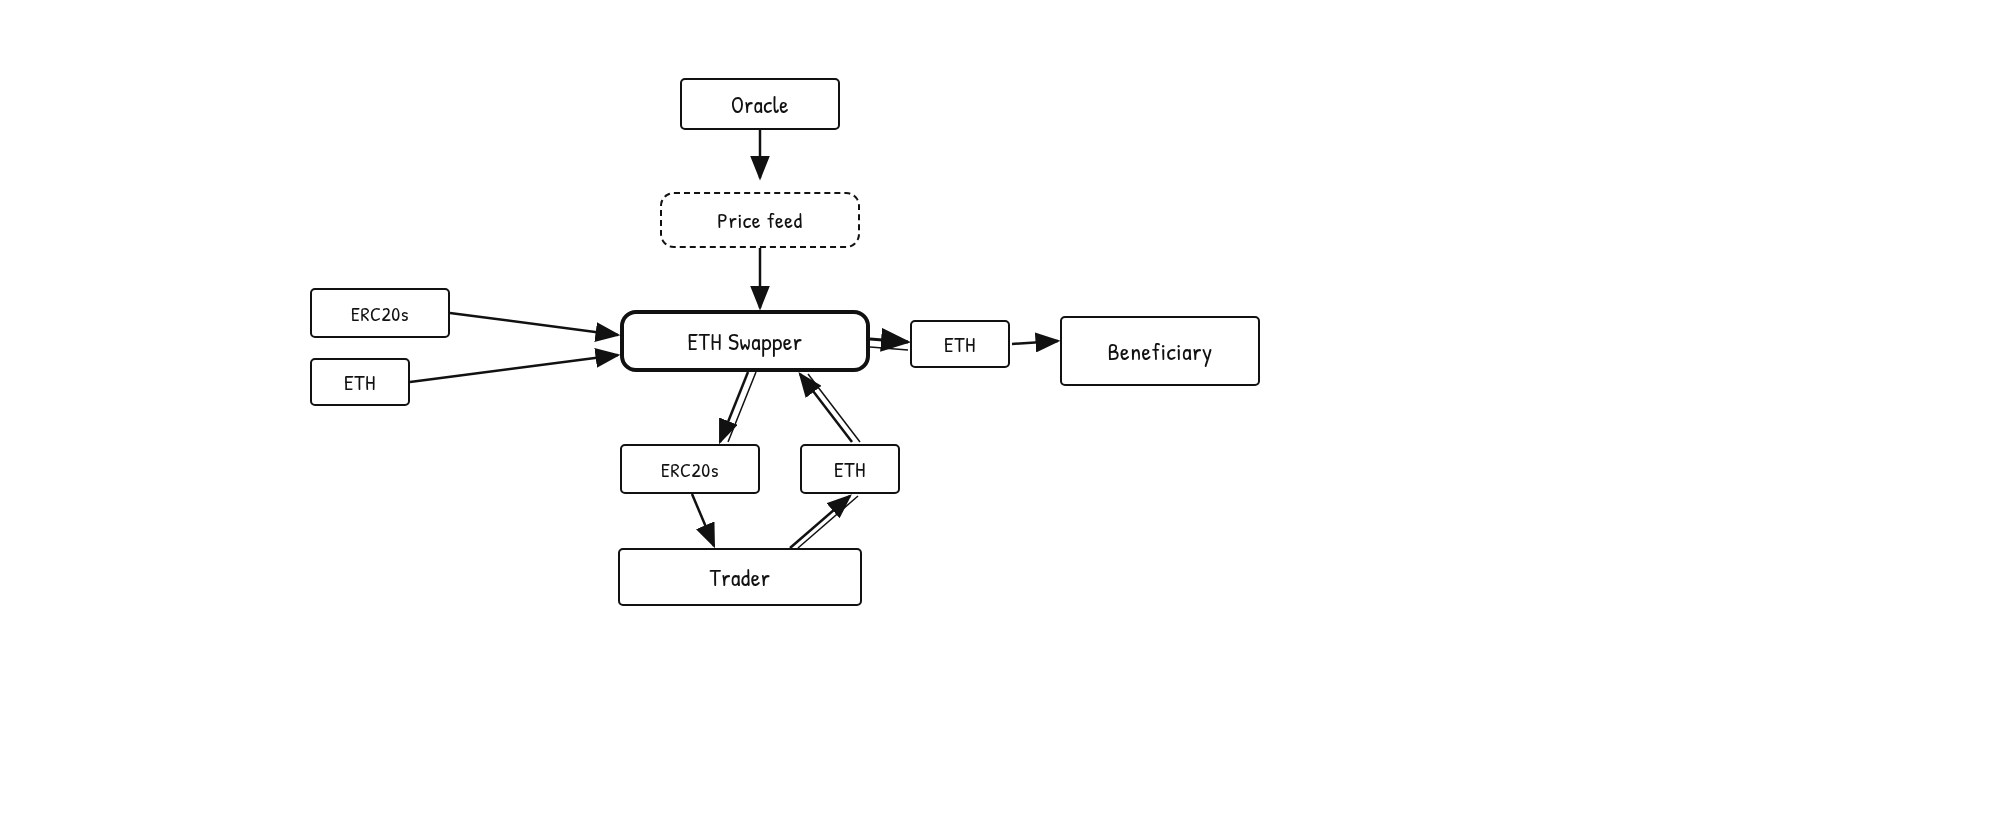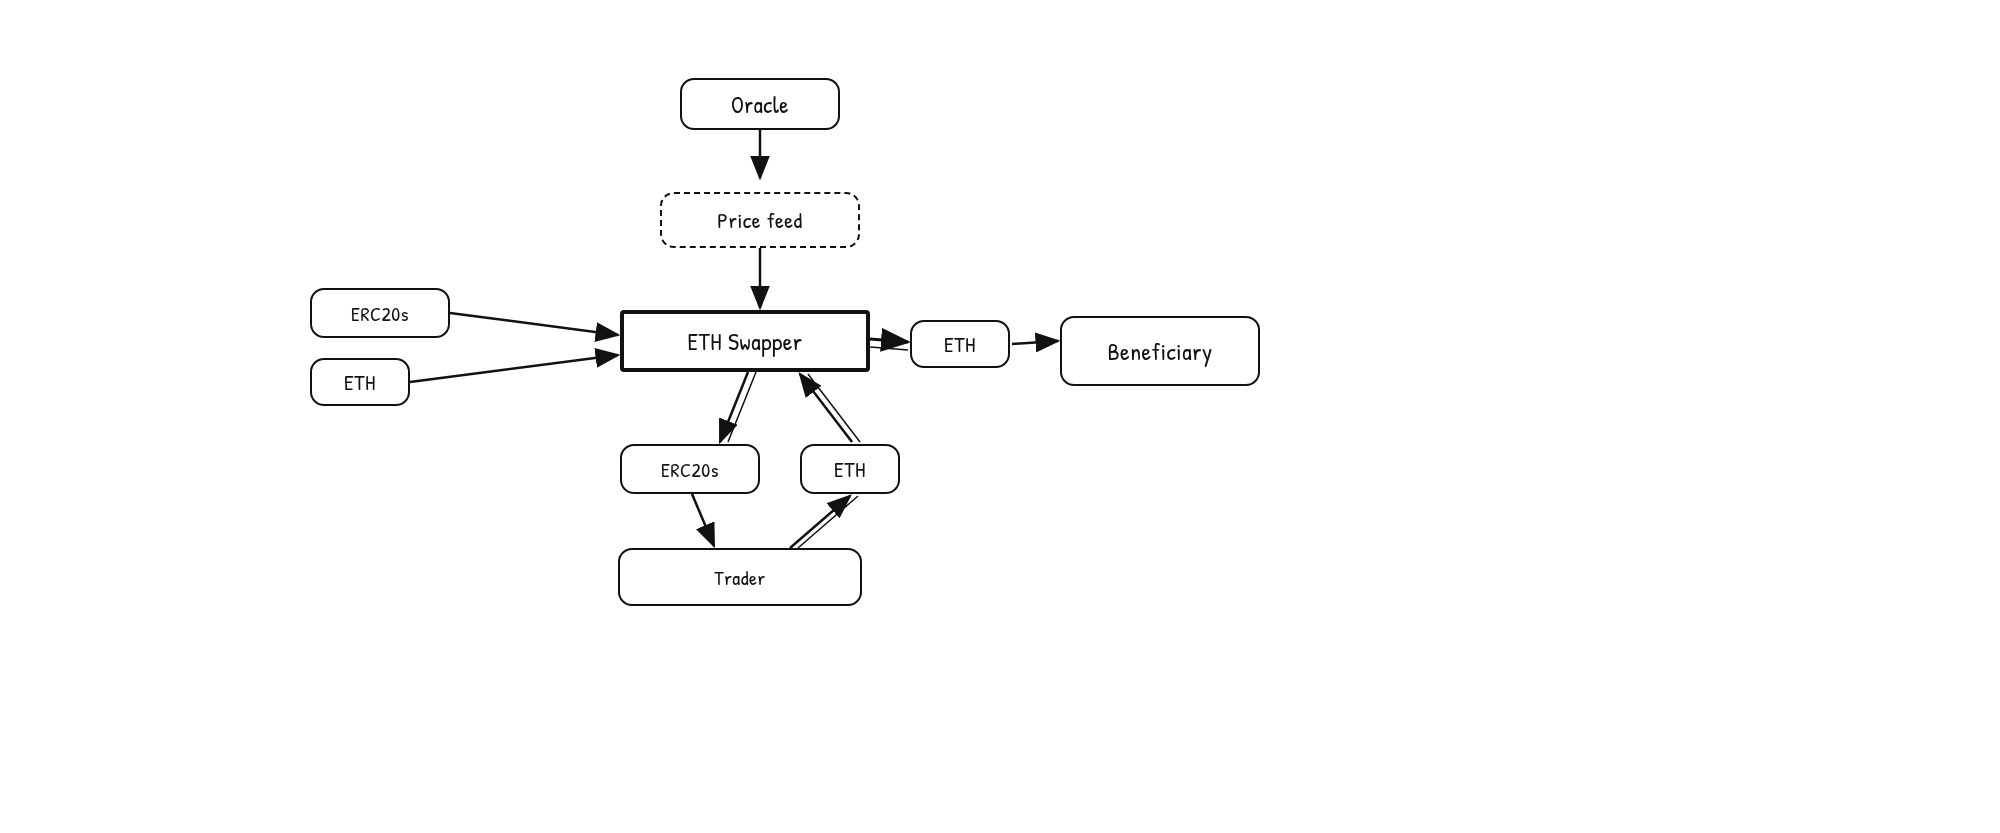--- a/index.html
+++ b/index.html
@@ -18,32 +18,32 @@
     svg {
       position: absolute;
       top: 0; left: 0;
       width: 2000px;
       height: 833px;
     }
     .node-box {
       position: absolute;
       background: #fff;
       border: 2.5px solid #111;
-      border-radius: 14px;
+      border-radius: 5px;
       display: flex;
       align-items: center;
       justify-content: center;
       font-size: 22px;
       font-family: 'Patrick Hand', 'Segoe UI', cursive, sans-serif;
       color: #111;
       letter-spacing: 0.5px;
     }
     .node-box.thick {
       border-width: 4px;
-      border-radius: 4px;
+      border-radius: 16px;
     }
     .node-box.dashed {
       border-style: dashed;
       border-radius: 14px;
       border-width: 2px;
     }
   </style>
 </head>
 <body>
 
@@ -98,15 +98,15 @@
   <div class="node-box" style="left:310px; top:358px; width:100px; height:48px; font-size:22px;">ETH</div>
 
   <div class="node-box" style="left:910px; top:320px; width:100px; height:48px; font-size:22px;">ETH</div>
 
   <div class="node-box" style="left:1060px; top:316px; width:200px; height:70px; font-size:24px;">Beneficiary</div>
 
   <div class="node-box" style="left:620px; top:444px; width:140px; height:50px; font-size:20px;">ERC20s</div>
 
   <div class="node-box" style="left:800px; top:444px; width:100px; height:50px; font-size:22px;">ETH</div>
 
-  <div class="node-box" style="left:618px; top:548px; width:244px; height:58px; font-size:20px;">Trader</div>
+  <div class="node-box" style="left:618px; top:548px; width:244px; height:58px; font-size:24px;">Trader</div>
 
 </div>
 
 </body></html>

